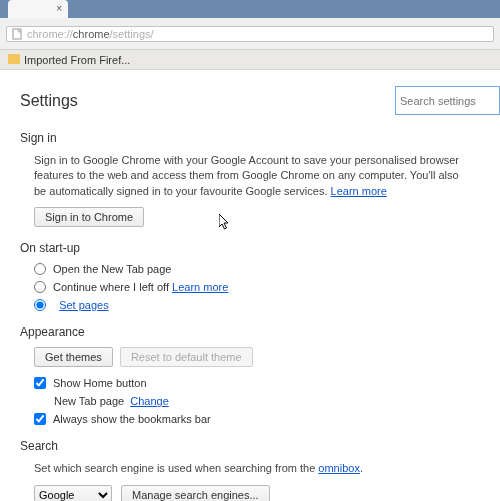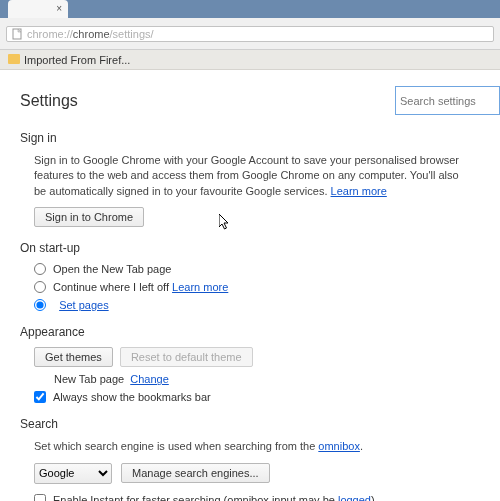--- a/index.html
+++ b/index.html
@@ -237,20 +237,24 @@
       &nbsp;&nbsp;
       <a class="link">Set pages</a>
     </label>
   </div>
 
   <div class="section-title">Appearance</div>
   <div class="section-body">
     <button class="btn" style="margin-top:0">Get themes</button>
     <button class="btn disabled" style="margin-top:0">Reset to default theme</button>
 
+    <label class="option-row" style="margin-top:10px">
+      <input type="checkbox" checked="" style="">
+      <span>Show Home button</span>
+    </label>
     <div class="option-row sub-indent">
       <span>New Tab page</span>&nbsp;&nbsp;
       <a class="link">Change</a>
     </div>
     <label class="option-row">
       <input type="checkbox" checked="" style="">
       <span>Always show the bookmarks bar</span>
     </label>
   </div>
 

